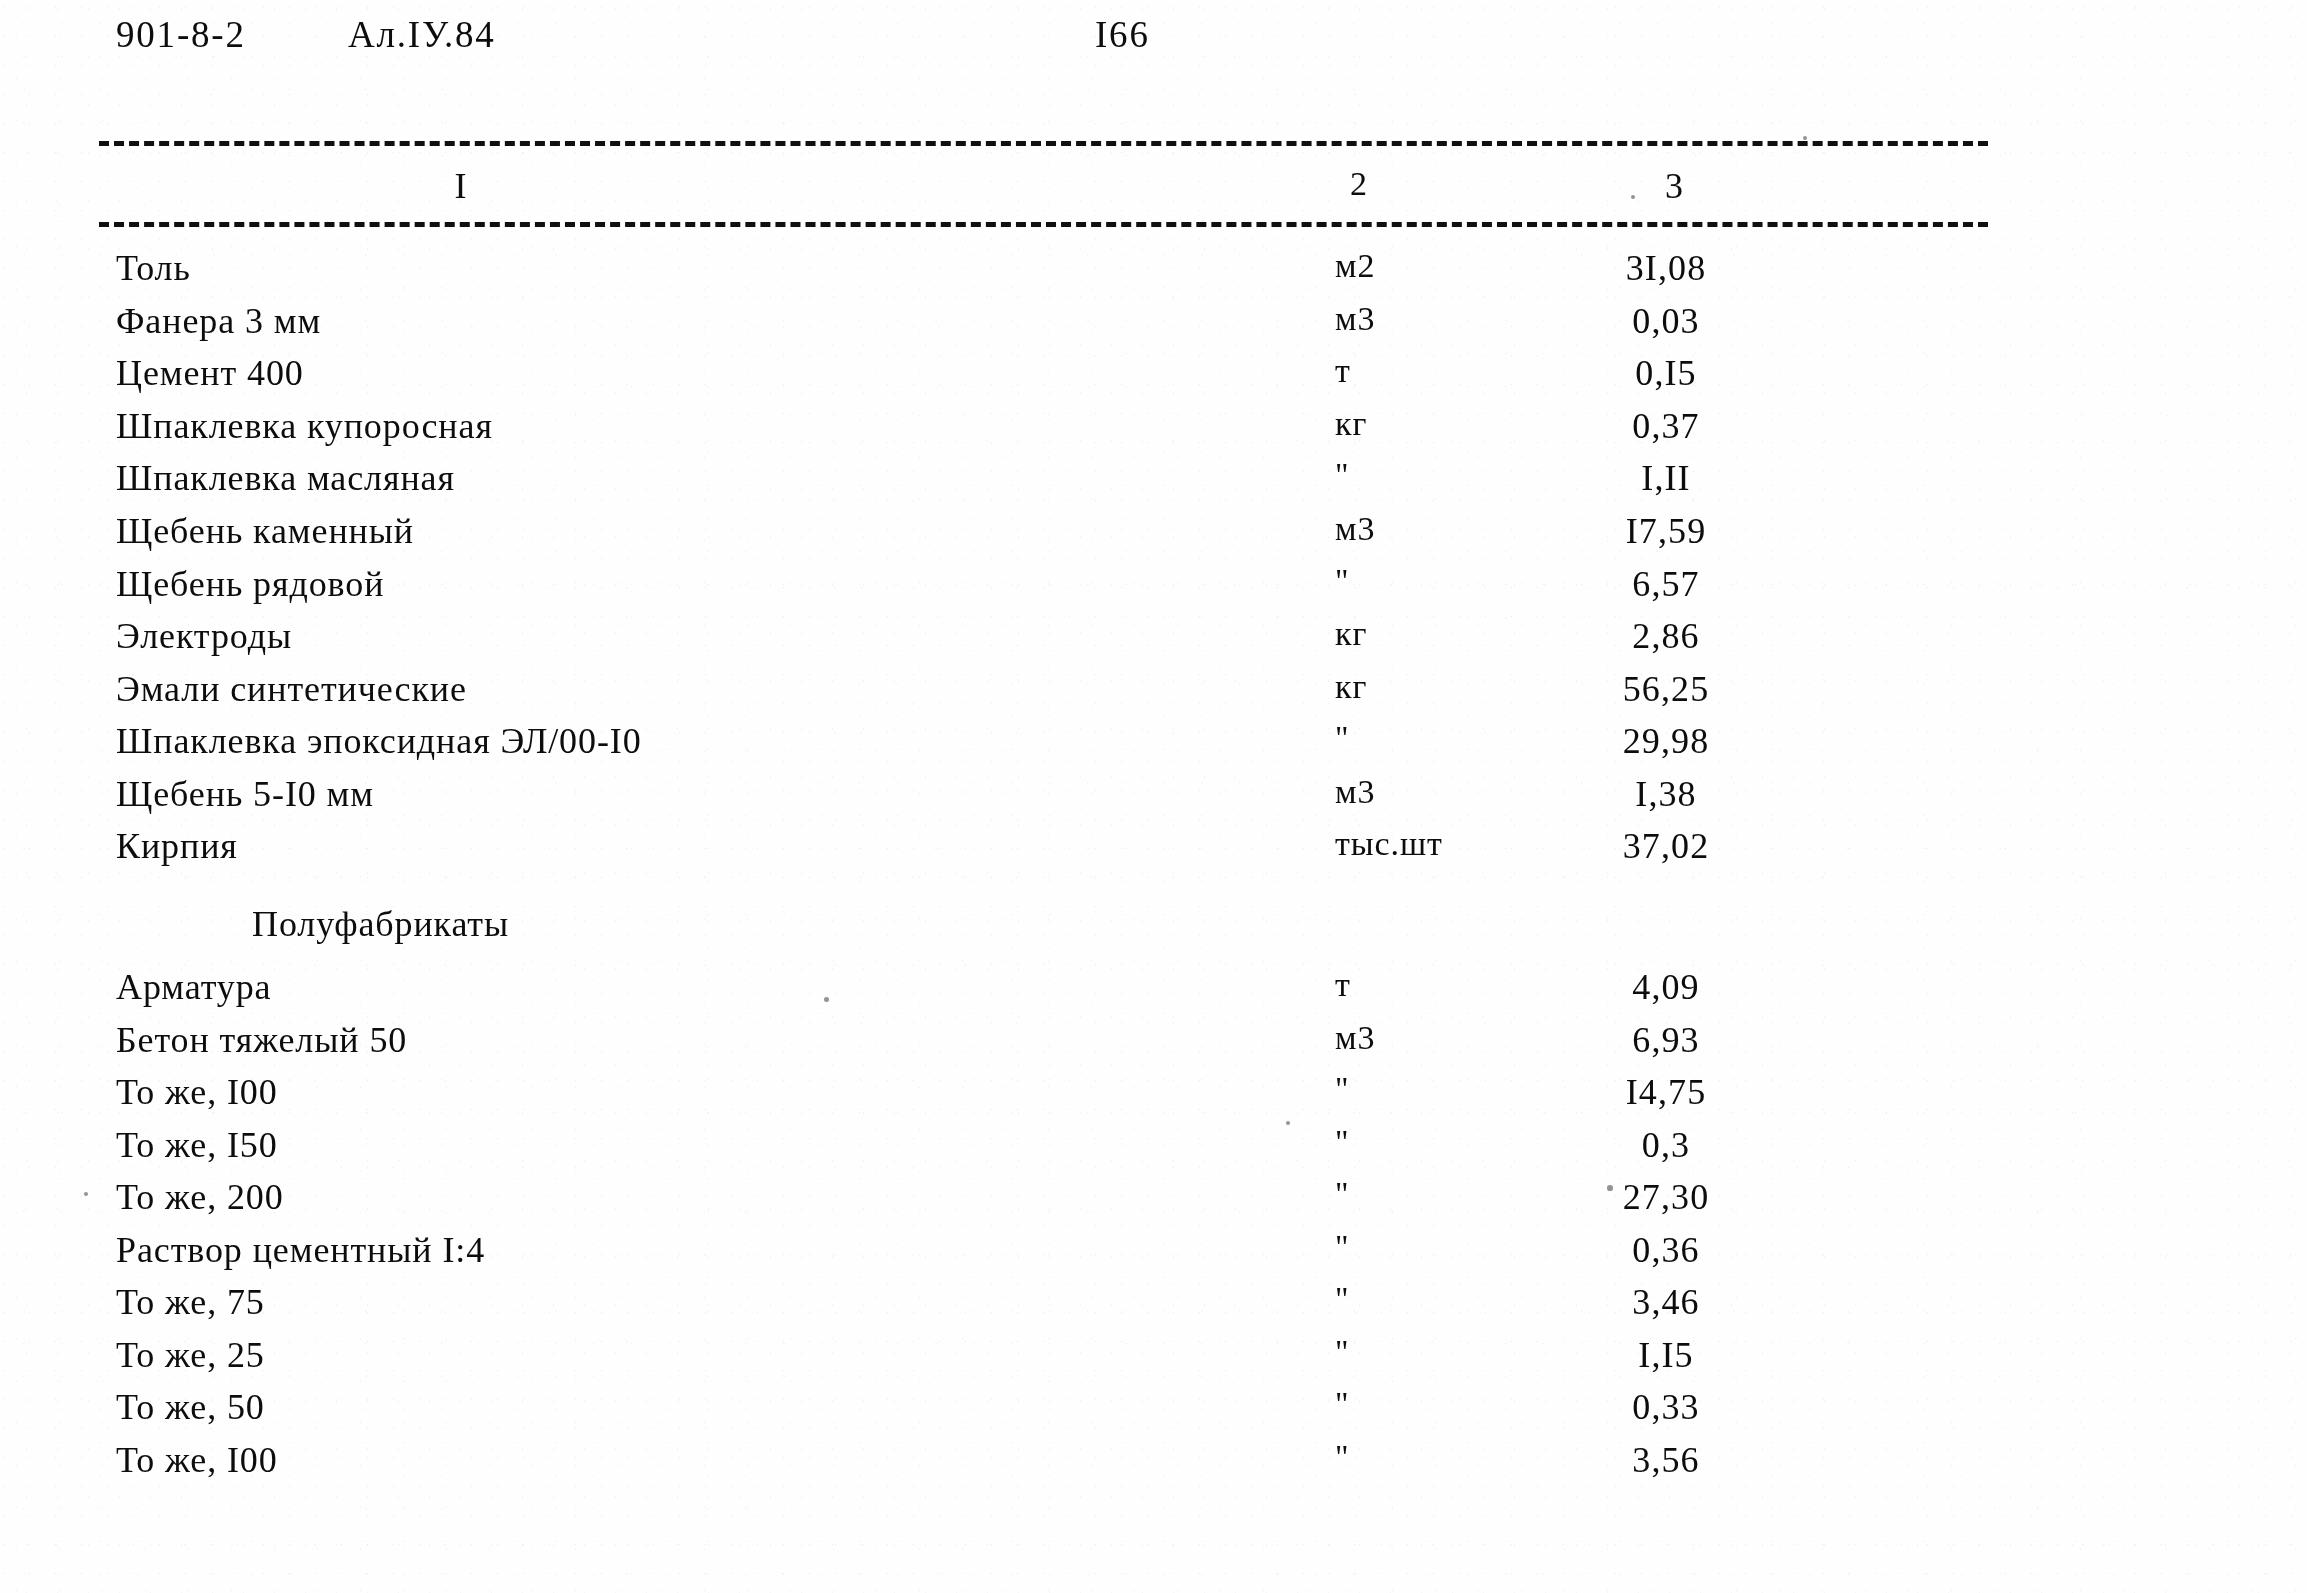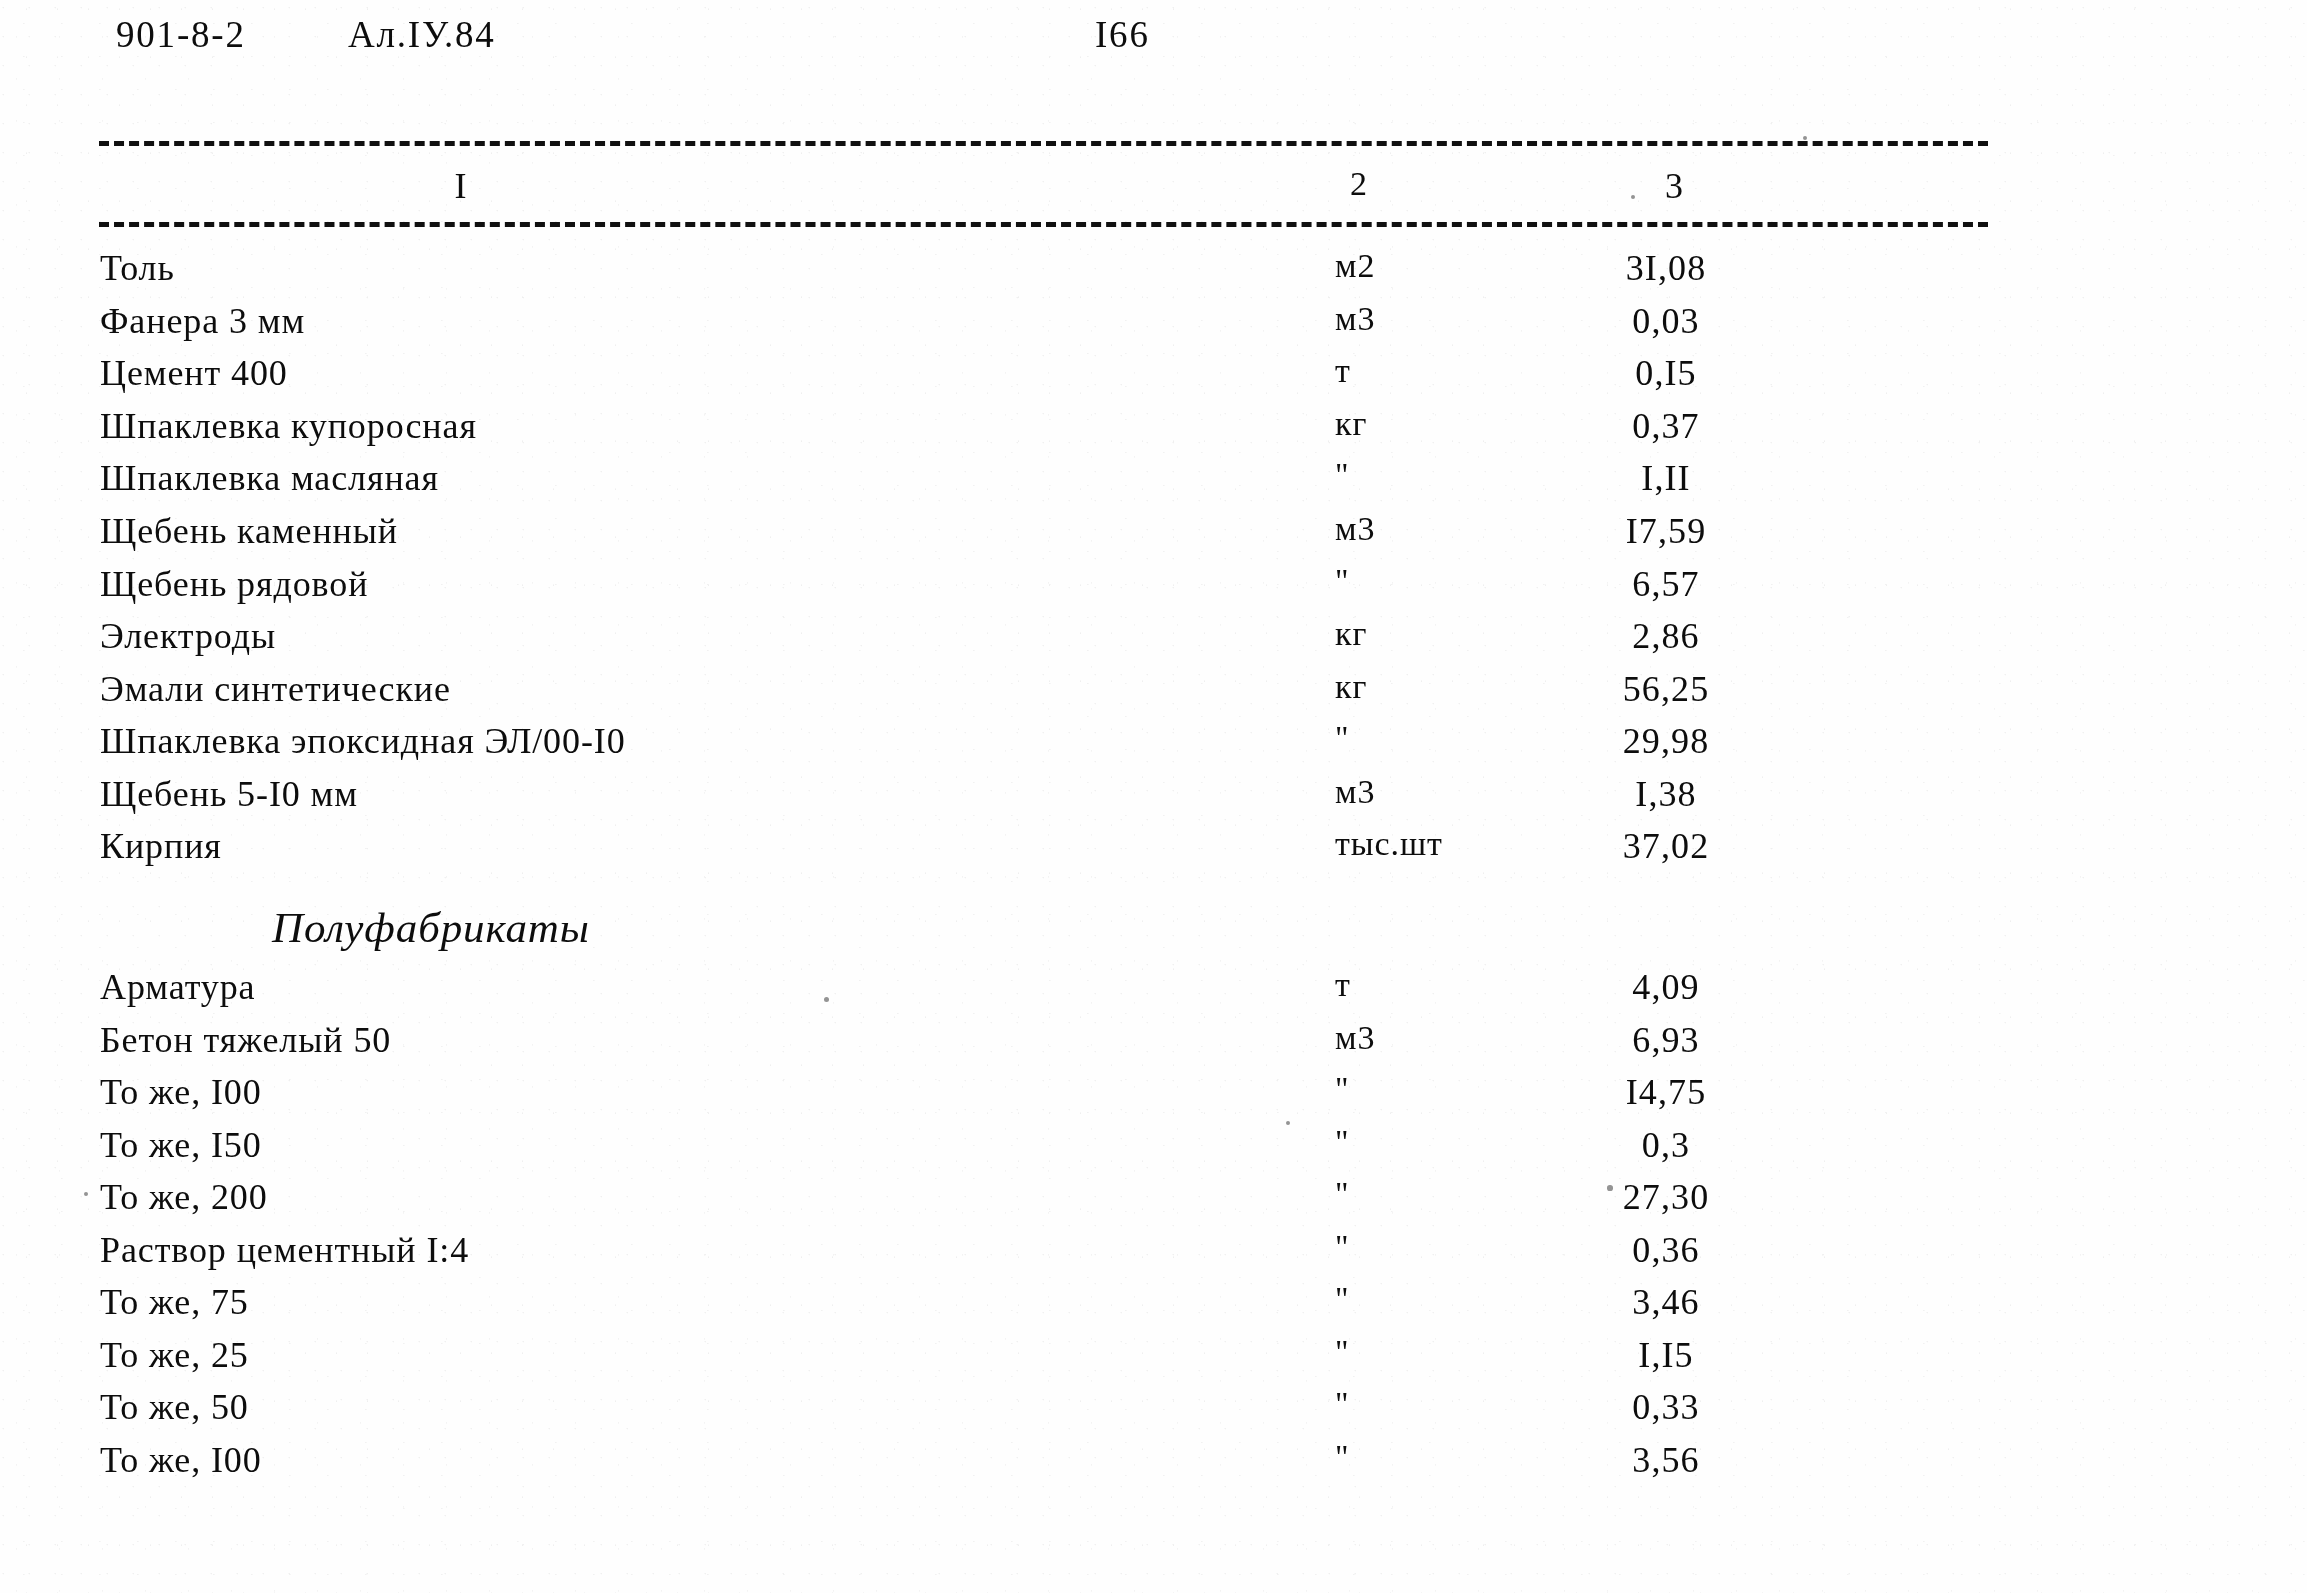--- a/index.html
+++ b/index.html
@@ -84,21 +84,21 @@
   }
   .row {
     position: absolute;
     left: 0;
     width: 2307px;
     height: 53px;
     white-space: nowrap;
   }
   .c-name {
     position: absolute;
-    left: 100px;
+    left: 116px;
     top: 0;
     font-size: 36px;
     letter-spacing: 0.9px;
   }
   .c-unit {
     position: absolute;
     left: 1335px;
     top: 0;
     width: 185px;
     text-align: left;
@@ -116,25 +116,24 @@
   }
 
   
   .colhdr .c-name  { left: 447px; width: 28px; text-align: center; }
   .colhdr .c-unit  { left: 1350px; }
   .colhdr .c-val   { left: 1563px; text-align: right; width: 121px; }
 
   
   .section-head {
     position: absolute;
-    left: 272px;
-    font-size: 43px;
+    left: 252px;
+    font-size: 36px;
     letter-spacing: 0.9px;
     white-space: nowrap;
-    font-style: italic;
   }
 
   
   .ditto { font-size: 33px; }
 
   
   .speck {
     position: absolute;
     background: #2a2a2a;
     border-radius: 50%;

